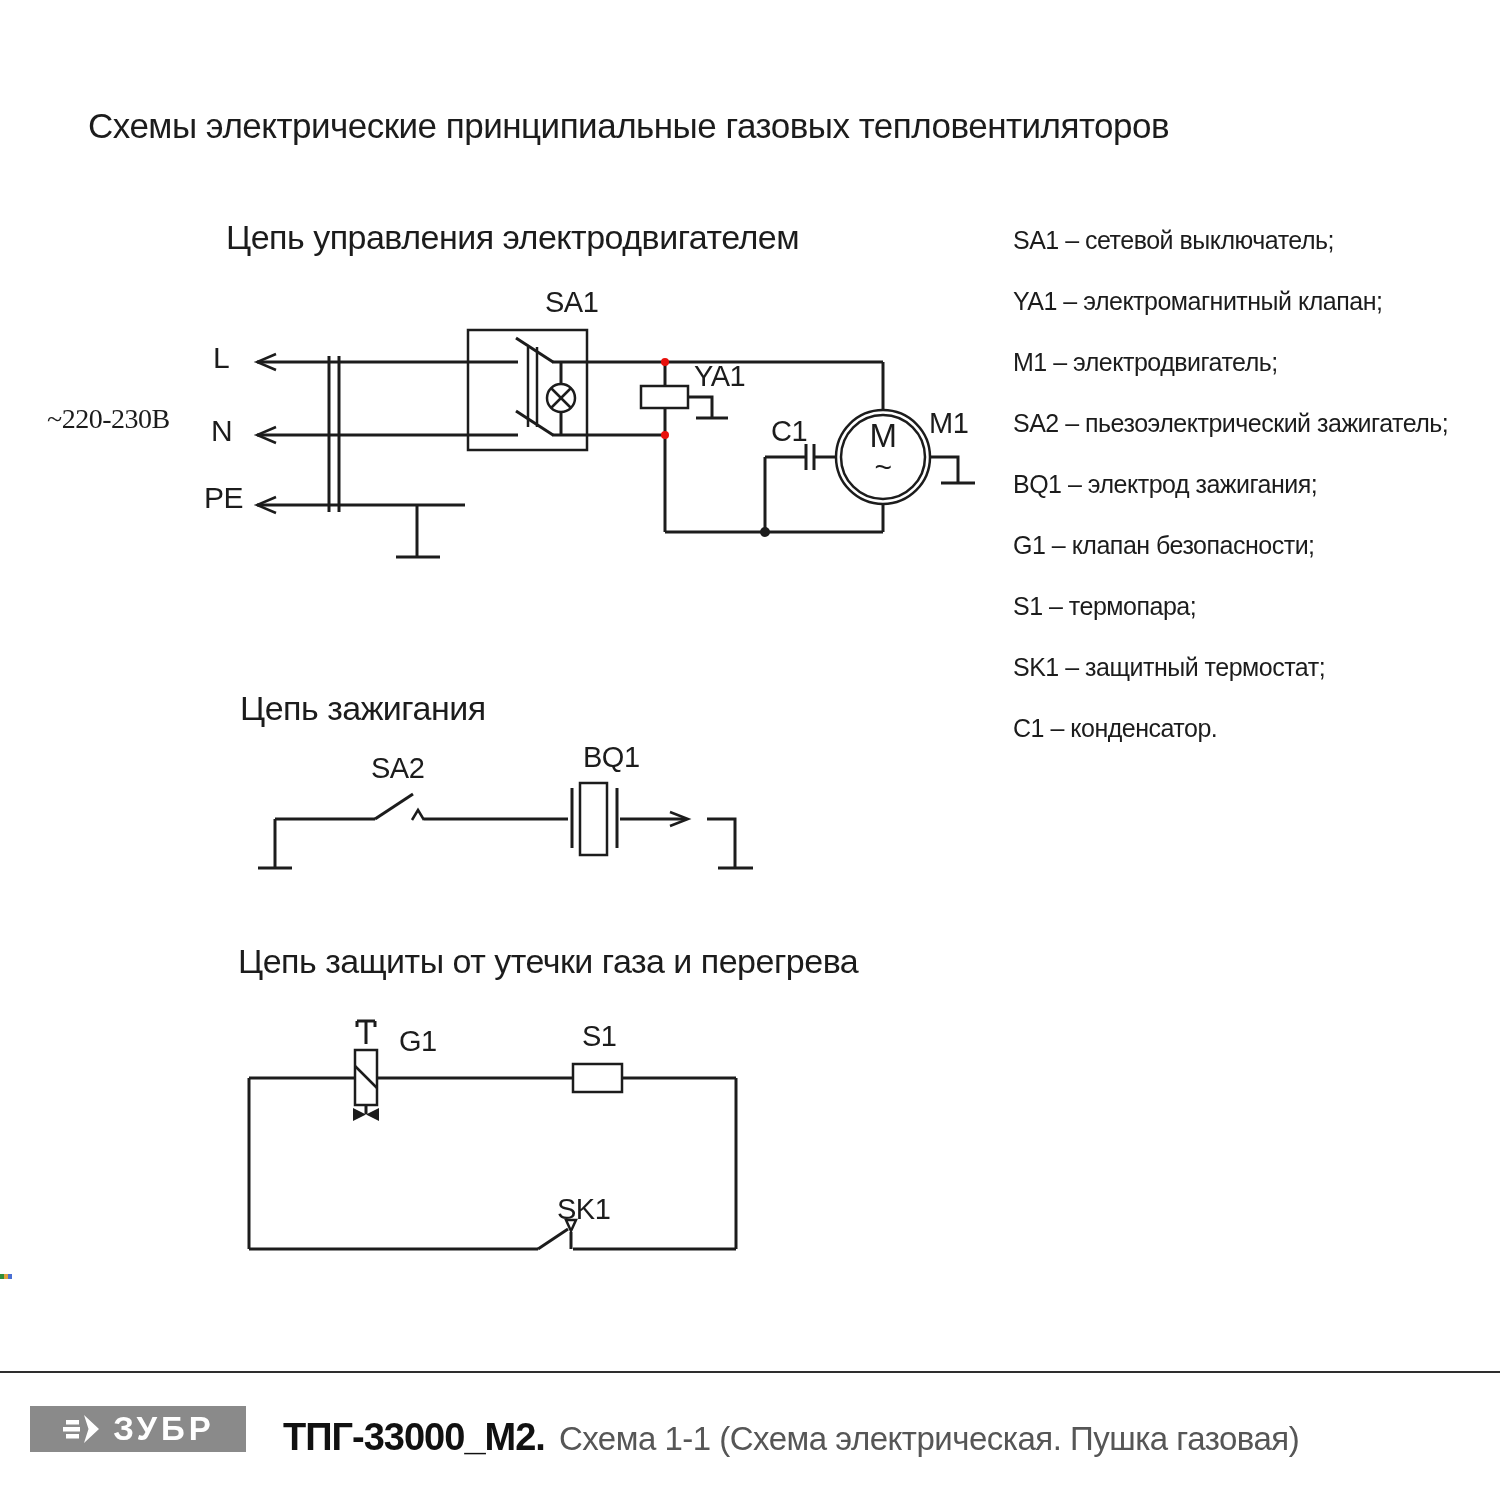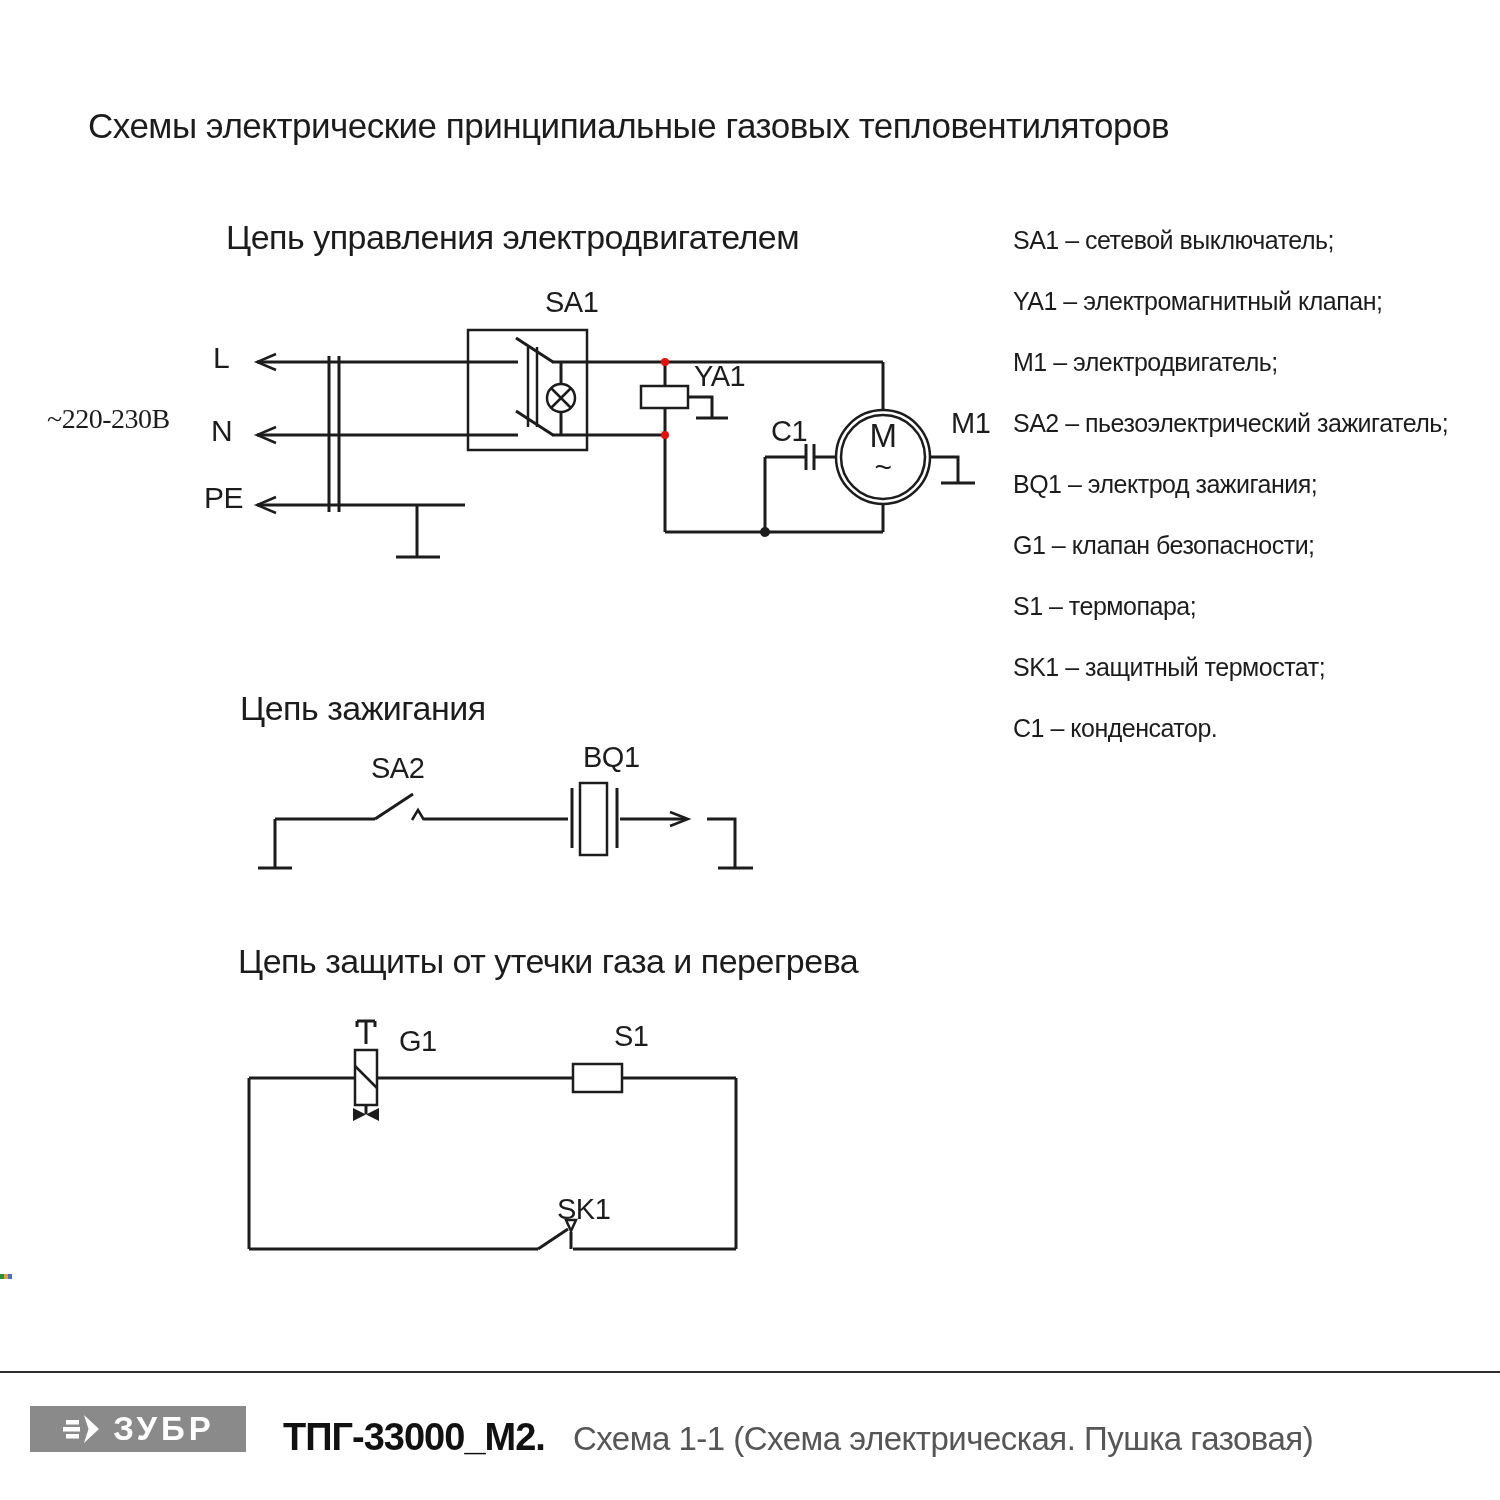--- a/index.html
+++ b/index.html
@@ -22,21 +22,21 @@
   }
   .legend-item { height:61px; font-size:25px; letter-spacing:-0.5px; }
   .svg-layer { position:absolute; left:0; top:0; }
   .footer-rule { left:0; top:1371px; width:1500px; height:2px; background:#2e2e2e; }
   .logo-box {
     left:30px; top:1406px; width:216px; height:46px; background:#8a8a8a;
     display:flex; align-items:center; justify-content:center; gap:8px;
   }
   .logo-text { color:#ffffff; font-weight:700; font-size:33px; letter-spacing:4px; }
   .footer-caption {
-    left:283px; top:1416px; display:flex; align-items:baseline; gap:28px;
+    left:283px; top:1416px; display:flex; align-items:baseline; gap:14px;
   }
   .footer-model   { font-size:38px; font-weight:700; color:#111111; letter-spacing:-1px; }
   .footer-scheme  { font-size:33px; color:#565656; letter-spacing:-0.5px; }
   .scan-artifact {
     left:0; top:1274px; width:12px; height:5px;
     background:linear-gradient(90deg,#2f8f3a 0 4px,#e0a23c 4px 8px,#4a6fd4 8px 12px);
   }
 </style>
 </head>
 <body>
@@ -165,31 +165,31 @@
 <div class="abs gost page-title">Схемы электрические принципиальные газовых тепловентиляторов</div>
 
 <div class="abs gost c1-title">Цепь управления электродвигателем</div>
 <div class="abs gost voltage">~220-230В</div>
 <div class="abs gost line-label" style="left:213px; top:341px;">L</div>
 <div class="abs gost line-label" style="left:211px; top:414px;">N</div>
 <div class="abs gost line-label" style="left:204px; top:481px;">PE</div>
 <div class="abs gost comp-label" style="left:545px; top:286px;text-align:right;">SA1</div>
 <div class="abs gost comp-label" style="left:694px; top:360px;">YA1</div>
 <div class="abs gost comp-label" style="left:771px; top:415px;">C1</div>
-<div class="abs gost comp-label" style="left:929px; top:407px;margin-left:22px;">M1</div>
+<div class="abs gost comp-label" style="left:929px; top:407px;">M1</div>
 <div class="abs gost" style="left:883px; top:417px; font-size:33px; transform:translateX(-50%);">M</div>
 <div class="abs gost" style="left:883px; top:450px; font-size:30px; transform:translateX(-50%);">~</div>
 
 <div class="abs gost c2-title">Цепь зажигания</div>
 <div class="abs gost comp-label" style="left:371px; top:752px;">SA2</div>
 <div class="abs gost comp-label" style="left:583px; top:741px;">BQ1</div>
 
 <div class="abs gost c3-title">Цепь защиты от утечки газа и перегрева</div>
 <div class="abs gost comp-label" style="left:399px; top:1025px;">G1</div>
-<div class="abs gost comp-label" style="left:582px; top:1020px;margin-left:32px;">S1</div>
+<div class="abs gost comp-label" style="left:582px; top:1020px;">S1</div>
 <div class="abs gost comp-label" style="left:557px; top:1173px;margin-top:20px;">SK1</div>
 
 <div class="abs legend">
     <div class="legend-item">SA1 – сетевой выключатель;</div>
     <div class="legend-item">YA1 – электромагнитный клапан;</div>
     <div class="legend-item">M1 – электродвигатель;</div>
     <div class="legend-item">SA2 – пьезоэлектрический зажигатель;</div>
     <div class="legend-item">BQ1 – электрод зажигания;</div>
     <div class="legend-item">G1 – клапан безопасности;</div>
     <div class="legend-item">S1 – термопара;</div>

